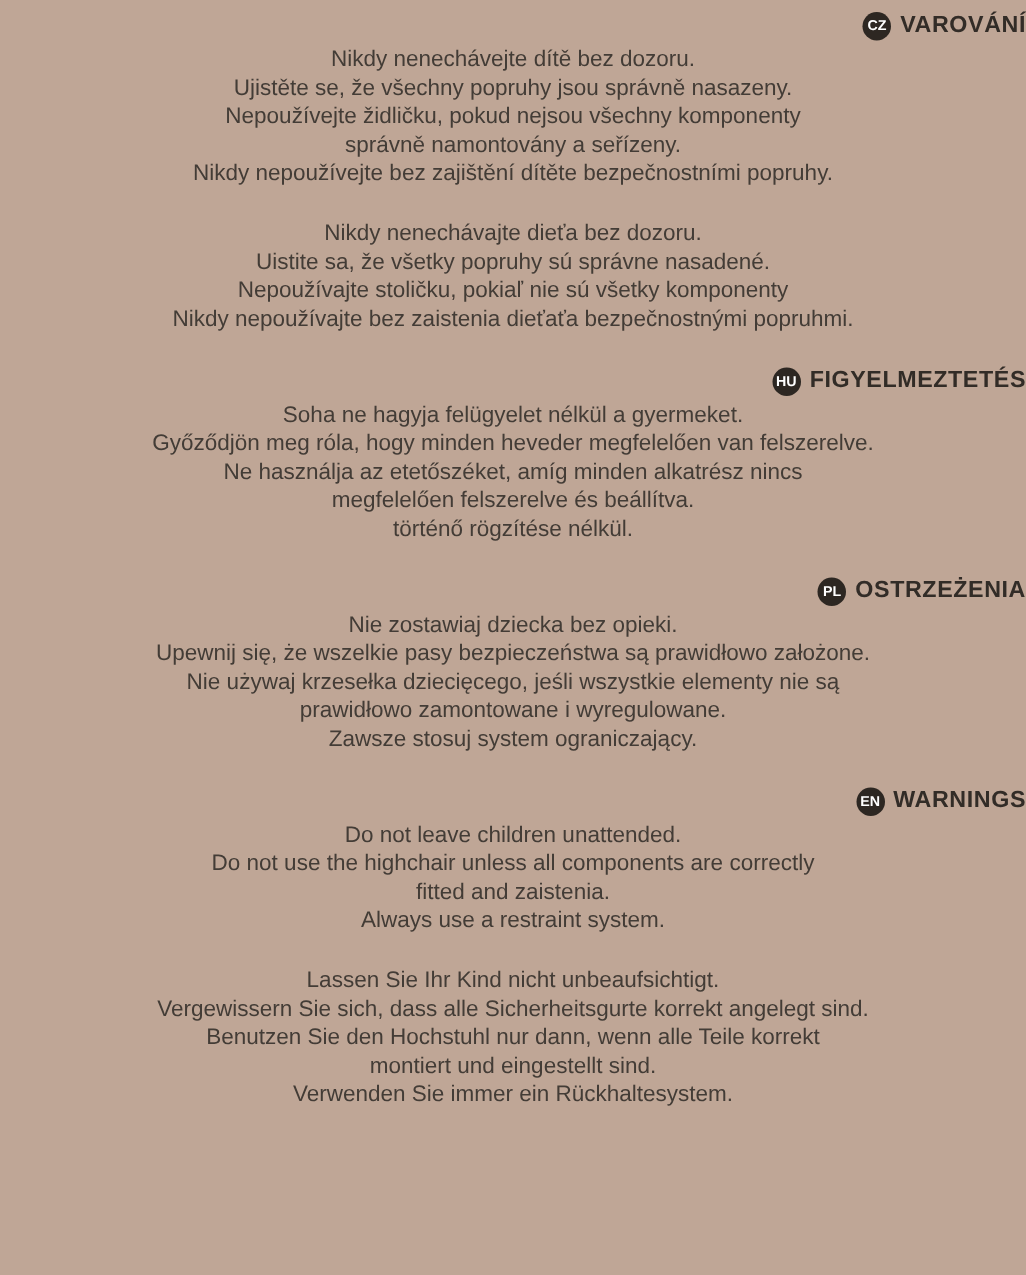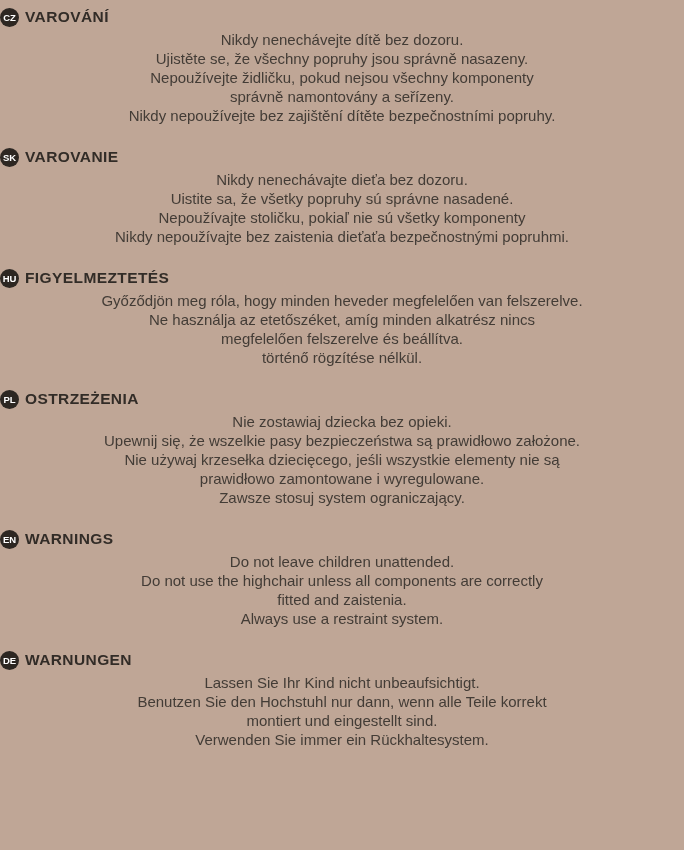--- a/index.html
+++ b/index.html
@@ -19,21 +19,21 @@
   .warning-section {
     text-align: center;
     margin-bottom: 21px;
   }
   .warning-section:last-child {
     margin-bottom: 0;
   }
   .section-heading {
     display: flex;
     align-items: center;
-    justify-content: flex-start;
+    justify-content: flex-end;
     gap: 6px;
     height: 22px;
     margin-bottom: 2px;
     font-size: 15.5px;
     font-weight: 700;
     letter-spacing: 0.4px;
     color: #322c27;
   }
   .lang-badge {
     width: 19px;
@@ -66,35 +66,32 @@
     <span class="heading-text">VAROVÁNÍ</span>
   </div>
   <div class="warning-line">Nikdy nenechávejte dítě bez dozoru.</div>
   <div class="warning-line">Ujistěte se, že všechny popruhy jsou správně nasazeny.</div>
   <div class="warning-line">Nepoužívejte židličku, pokud nejsou všechny komponenty</div>
   <div class="warning-line">správně namontovány a seřízeny.</div>
   <div class="warning-line">Nikdy nepoužívejte bez zajištění dítěte bezpečnostními popruhy.</div>
 </section>
 
 <section class="warning-section">
-  <div class="section-heading">
-    <span class="lang-badge">SK</span>
-    <span class="heading-text">VAROVANIE</span>
-  </div>
   <div class="warning-line">Nikdy nenechávajte dieťa bez dozoru.</div>
   <div class="warning-line">Uistite sa, že všetky popruhy sú správne nasadené.</div>
   <div class="warning-line">Nepoužívajte stoličku, pokiaľ nie sú všetky komponenty</div>
   <div class="warning-line">Nikdy nepoužívajte bez zaistenia dieťaťa bezpečnostnými popruhmi.</div>
 </section>
 
 <section class="warning-section">
   <div class="section-heading">
     <span class="lang-badge">HU</span>
     <span class="heading-text">FIGYELMEZTETÉS</span>
   </div>
+  <div class="warning-line">Soha ne hagyja felügyelet nélkül a gyermeket.</div>
   <div class="warning-line">Győződjön meg róla, hogy minden heveder megfelelően van felszerelve.</div>
   <div class="warning-line">Ne használja az etetőszéket, amíg minden alkatrész nincs</div>
   <div class="warning-line">megfelelően felszerelve és beállítva.</div>
   <div class="warning-line">történő rögzítése nélkül.</div>
 </section>
 
 <section class="warning-section">
   <div class="section-heading">
     <span class="lang-badge">PL</span>
     <span class="heading-text">OSTRZEŻENIA</span>
@@ -111,21 +108,18 @@
     <span class="lang-badge">EN</span>
     <span class="heading-text">WARNINGS</span>
   </div>
   <div class="warning-line">Do not leave children unattended.</div>
   <div class="warning-line">Do not use the highchair unless all components are correctly</div>
   <div class="warning-line">fitted and zaistenia.</div>
   <div class="warning-line">Always use a restraint system.</div>
 </section>
 
 <section class="warning-section">
-  <div class="section-heading">
-    <span class="lang-badge">DE</span>
-    <span class="heading-text">WARNUNGEN</span>
-  </div>
   <div class="warning-line">Lassen Sie Ihr Kind nicht unbeaufsichtigt.</div>
+  <div class="warning-line">Vergewissern Sie sich, dass alle Sicherheitsgurte korrekt angelegt sind.</div>
   <div class="warning-line">Benutzen Sie den Hochstuhl nur dann, wenn alle Teile korrekt</div>
   <div class="warning-line">montiert und eingestellt sind.</div>
   <div class="warning-line">Verwenden Sie immer ein Rückhaltesystem.</div>
 </section>
 
 </body></html>

